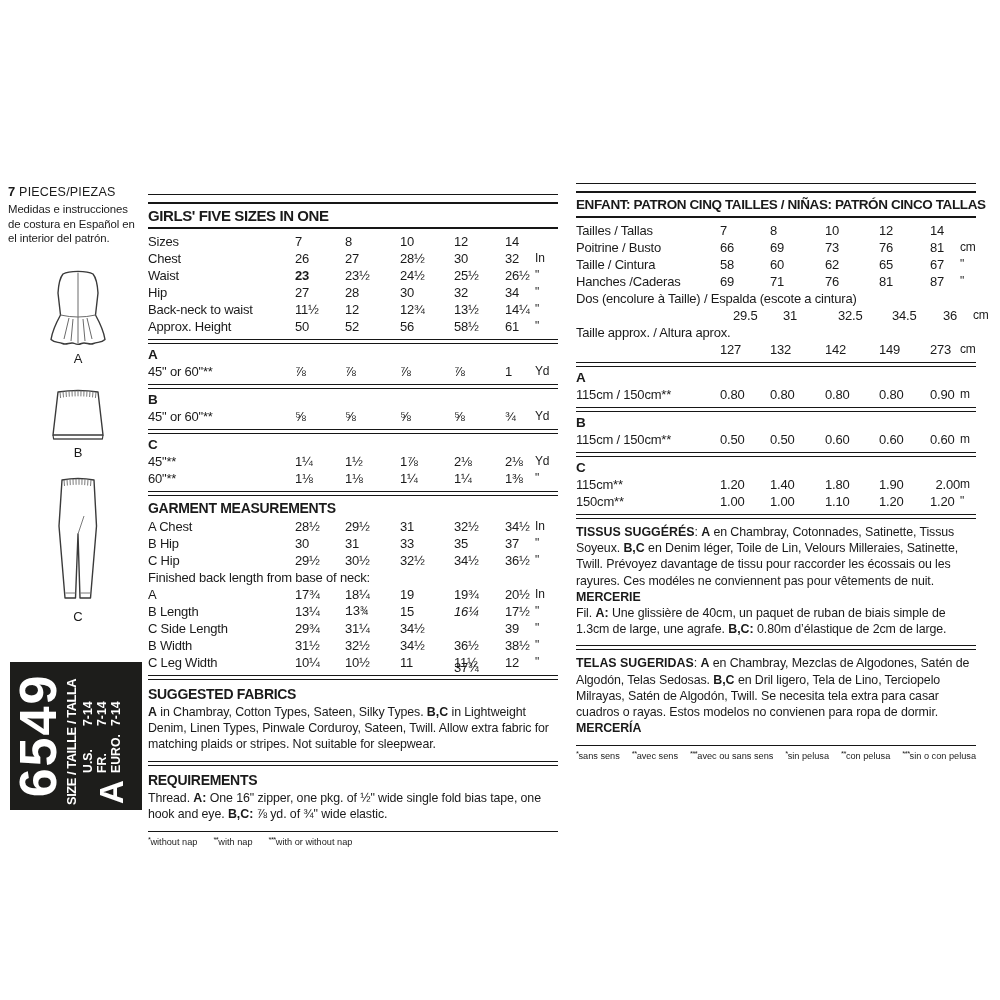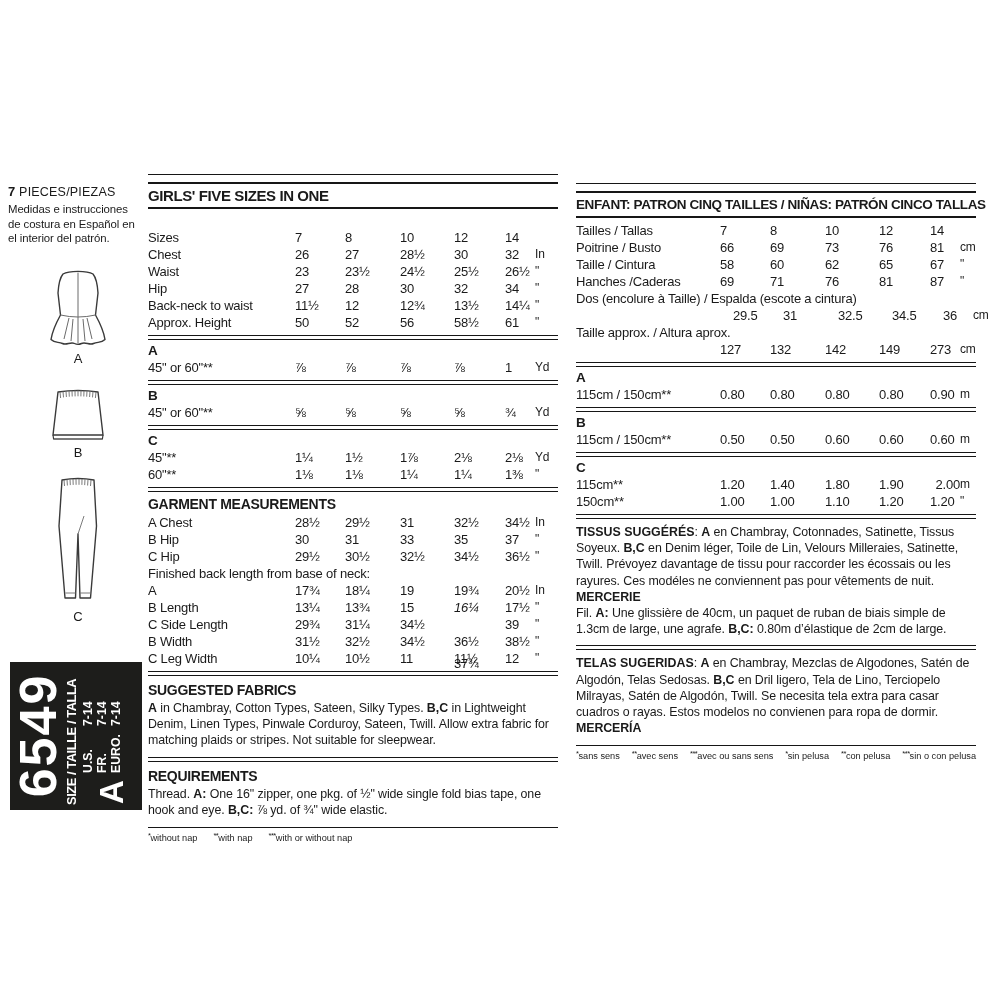--- a/index.html
+++ b/index.html
@@ -2,21 +2,21 @@
 <html><head>
 <meta charset="utf-8">
 <style>
   html,body{margin:0;padding:0;background:#fff;}
   body{width:1000px;height:1000px;font-family:"Liberation Sans",sans-serif;color:#1a1a1a;
        -webkit-font-smoothing:antialiased;}
   .page{position:relative;width:1000px;height:1000px;background:#ffffff;overflow:hidden;}
 
   
   .col-left{position:absolute;left:8px;top:184px;width:134px;}
-  .col-mid{position:absolute;left:148px;top:174px;width:410px;}
+  .col-mid{position:absolute;left:148px;top:194px;width:410px;}
   .col-right{position:absolute;left:576px;top:183px;width:400px;}
 
   
   .rule-top{height:7px;border-top:1.5px solid #161616;border-bottom:2.5px solid #161616;}
   .rule-thick{height:0;border-top:2.5px solid #161616;}
   .rule-dbl{height:3px;border-top:1.2px solid #161616;border-bottom:1.2px solid #161616;margin:4px 0 3px 0;}
   .rule-thin{height:0;border-top:1.2px solid #161616;margin-top:5px;}
 
   
   .tbl-header{font-weight:bold;font-size:15px;letter-spacing:-0.4px;padding:3px 0 3px 0;white-space:nowrap;}
@@ -138,42 +138,42 @@
           </div>
         <div class="sb-bigA">A</div>
       </div>
     </div>
   </div>
 
   <div class="col-mid">
     <div class="rule-top"></div>
     <div class="tbl-header">GIRLS' FIVE SIZES IN ONE</div>
     <div class="rule-thick"></div>
-    <div style="margin-top:20px;">
+    <div style="margin-top:4px;">
         <div class="t-row">
           <div class="t-label">Sizes</div>
           <div class="t-cell" style="width: 50px;">7</div>
           <div class="t-cell" style="width: 55px;">8</div>
           <div class="t-cell" style="width: 54px;">10</div>
           <div class="t-cell" style="width: 51px;">12</div>
           <div class="t-cell" style="width: 30px;">14</div>
           <div class="t-unit"></div>
         </div>
         <div class="t-row">
           <div class="t-label">Chest</div>
           <div class="t-cell" style="width: 50px;">26</div>
           <div class="t-cell" style="width: 55px;">27</div>
           <div class="t-cell" style="width: 54px;">28½</div>
           <div class="t-cell" style="width: 51px;">30</div>
           <div class="t-cell" style="width: 30px;">32</div>
           <div class="t-unit">In</div>
         </div>
         <div class="t-row">
           <div class="t-label">Waist</div>
-          <div class="t-cell" style="width: 50px;">23</div>
+          <div class="t-cell" style="width: 50px; font-weight: bold;">23</div>
           <div class="t-cell" style="width: 55px;">23½</div>
           <div class="t-cell" style="width: 54px;">24½</div>
           <div class="t-cell" style="width: 51px;">25½</div>
           <div class="t-cell" style="width: 30px;">26½</div>
           <div class="t-unit">"</div>
         </div>
         <div class="t-row">
           <div class="t-label">Hip</div>
           <div class="t-cell" style="width: 50px;">27</div>
           <div class="t-cell" style="width: 55px;">28</div>
@@ -291,21 +291,21 @@
           <div class="t-cell" style="width: 50px;">17¾</div>
           <div class="t-cell" style="width: 55px;">18¼</div>
           <div class="t-cell" style="width: 54px;">19</div>
           <div class="t-cell" style="width: 51px;">19¾</div>
           <div class="t-cell" style="width: 30px;">20½</div>
           <div class="t-unit">In</div>
         </div>
         <div class="t-row">
           <div class="t-label">B Length</div>
           <div class="t-cell" style="width: 50px;">13¼</div>
-          <div class="t-cell" style="width: 55px;">13¾</div>
+          <div class="t-cell" style="width: 55px; font-family: Liberation Mono, monospace;">13¾</div>
           <div class="t-cell" style="width: 54px;">15</div>
           <div class="t-cell" style="width: 51px; font-style: italic;">16¼</div>
           <div class="t-cell" style="width: 30px;">17½</div>
           <div class="t-unit">"</div>
         </div>
         <div class="t-row">
           <div class="t-label">C Side Length</div>
           <div class="t-cell" style="width: 50px;">29¾</div>
           <div class="t-cell" style="width: 55px;">31¼</div>
           <div class="t-cell" style="width: 54px;">34½</div>

